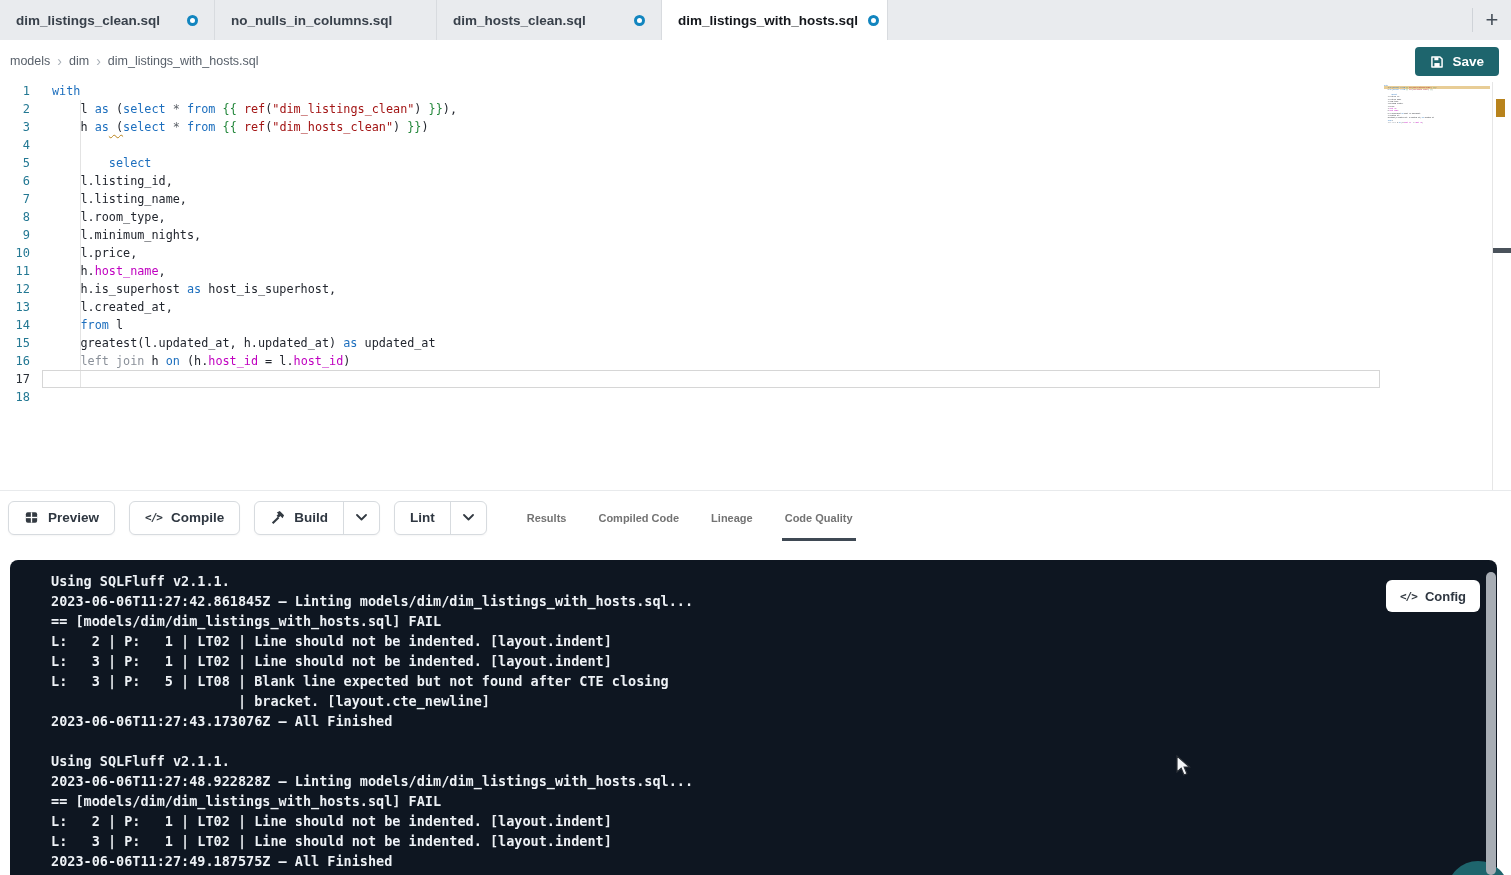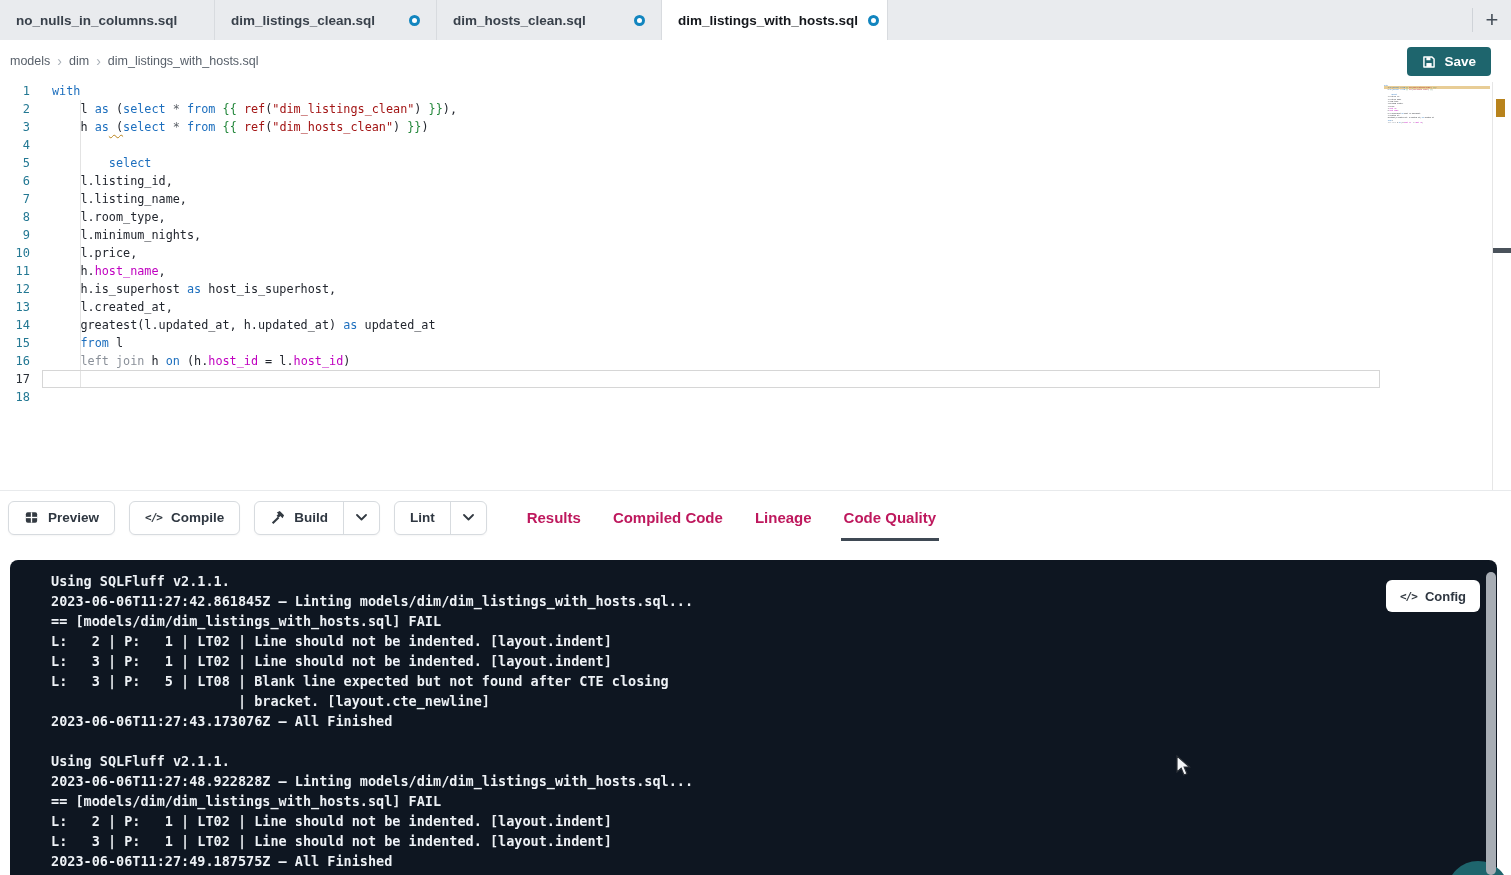--- a/index.html
+++ b/index.html
@@ -32,21 +32,21 @@
   #new-tab-btn {
     width:38px; display:flex; align-items:center; justify-content:center;
     font-size:22px; font-weight:400; color:#454e59; cursor:pointer;
   }
   
   #crumbbar { position:absolute; top:40px; left:0; right:0; height:42px; background:#fff; }
   #breadcrumb { position:absolute; left:10px; top:0; height:42px; display:flex; align-items:center; font-size:12.5px; color:#59616b; }
   .crumb { cursor:pointer; }
   .crumb-sep { color:#a9b0b8; margin:0 7px; font-size:14px; }
   #save-btn {
-    position:absolute; right:20px; top:7px; height:29px; padding:0 15px;
+    position:absolute; right:12px; top:7px; height:29px; padding:0 15px;
     background:var(--accent-teal,#1e656d); color:#fff; border-radius:4px;
     display:flex; align-items:center; gap:8px; font-size:13.5px; font-weight:600; cursor:pointer;
   }
   
   #editor { position:absolute; top:82px; left:0; right:0; height:420px; background:#fff; }
   #gutter { position:absolute; left:0; top:0; width:40px; }
   .lnum {
     height:18px; line-height:18px; text-align:right; padding-right:10px;
     font-family:"DejaVu Sans Mono", monospace; font-size:12px; color:var(--line-number-teal,#237893);
   }
@@ -88,21 +88,21 @@
     display:flex; align-items:center; font-size:13.5px; font-weight:600; color:#2f3741;
     box-shadow:0 1px 2px rgba(0,0,0,.04); cursor:pointer; margin-left:14px;
   }
   .btn:first-child{ margin-left:0; }
   .btn .seg { display:flex; align-items:center; gap:9px; padding:0 15px; height:100%; }
   .btn .chev-seg { display:flex; align-items:center; justify-content:center; width:36px; height:100%; border-left:1px solid #d7dbdf; }
   .codeglyph { font-family:"DejaVu Sans Mono", monospace; font-size:11px; font-weight:700; color:#333a42; letter-spacing:-1px; }
   #panel-tabs { display:flex; align-items:center; height:100%; margin-left:40px; }
   .ptab {
     position:relative; height:100%; display:flex; align-items:center;
-    font-size:15px; font-weight:600; color:#be185d; margin-left:32px; cursor:pointer;
+    font-size:11px; font-weight:600; color:#737373; margin-left:32px; cursor:pointer;
   }
   .ptab:first-child{ margin-left:0; }
   .ptab.active::after {
     content:""; position:absolute; left:-3px; right:-3px; bottom:3px; height:3px; background:#3f4954;
   }
   
   #terminal {
     position:absolute; left:10px; top:560px; width:1487px; height:330px;
     background:var(--terminal-bg,#0e1621); border-radius:8px; padding:11px 30px 0 17px;
   }
@@ -123,25 +123,25 @@
   #mouse-cursor { position:absolute; left:1176px; top:755px; z-index:50; pointer-events:none; }
 </style>
 </head>
 <body>
 
 <div id="page">
 
   <div id="tabbar">
     <div id="tab-list" style="display:flex;">
         <div class="tab">
-          <span class="tab-label">no_nulls_in_columns.sql</span>
+          <span class="tab-label">dim_listings_clean.sql</span>
+          <span class="dot"></span>
         </div>
         <div class="tab">
-          <span class="tab-label">dim_listings_clean.sql</span>
-          <span class="dot"></span>
+          <span class="tab-label">no_nulls_in_columns.sql</span>
         </div>
         <div class="tab">
           <span class="tab-label">dim_hosts_clean.sql</span>
           <span class="dot"></span>
         </div>
         <div class="tab active">
           <span class="tab-label">dim_listings_with_hosts.sql</span>
           <span class="dot"></span>
         </div>
       </div>
@@ -202,22 +202,22 @@
         <div class="crow"></div>
         <div class="crow"><span class="tk-pl">        </span><span class="tk-kw">select</span></div>
         <div class="crow"><span class="tk-pl">    l.listing_id,</span></div>
         <div class="crow"><span class="tk-pl">    l.listing_name,</span></div>
         <div class="crow"><span class="tk-pl">    l.room_type,</span></div>
         <div class="crow"><span class="tk-pl">    l.minimum_nights,</span></div>
         <div class="crow"><span class="tk-pl">    l.price,</span></div>
         <div class="crow"><span class="tk-pl">    h.</span><span class="tk-col">host_name</span><span class="tk-pl">,</span></div>
         <div class="crow"><span class="tk-pl">    h.is_superhost </span><span class="tk-kw">as</span><span class="tk-pl"> host_is_superhost,</span></div>
         <div class="crow"><span class="tk-pl">    l.created_at,</span></div>
+        <div class="crow"><span class="tk-pl">    </span><span class="tk-kw">from</span><span class="tk-pl"> l</span></div>
         <div class="crow"><span class="tk-pl">    greatest(l.updated_at, h.updated_at) </span><span class="tk-kw">as</span><span class="tk-pl"> updated_at</span></div>
-        <div class="crow"><span class="tk-pl">    </span><span class="tk-kw">from</span><span class="tk-pl"> l</span></div>
         <div class="crow"><span class="tk-pl">    </span><span class="tk-gy">left join</span><span class="tk-pl"> h </span><span class="tk-kw">on</span><span class="tk-pl"> (h.</span><span class="tk-col">host_id</span><span class="tk-pl"> = l.</span><span class="tk-col">host_id</span><span class="tk-pl">)</span></div>
         <div class="crow"></div>
       </div>
     <div id="minimap-band"></div>
     <div id="minimap">
       <div id="minimap-content"><div class="crow"><span class="tk-kw">with</span></div><div class="crow"><span class="tk-pl">    l </span><span class="tk-kw">as</span><span class="tk-pl"> (</span><span class="tk-kw">select</span><span class="tk-pl"> </span><span class="tk-op">*</span><span class="tk-pl"> </span><span class="tk-kw">from</span><span class="tk-pl"> </span><span class="tk-jin">{{</span><span class="tk-pl"> </span><span class="tk-fn">ref</span><span class="tk-pl">(</span><span class="tk-str">"dim_listings_clean"</span><span class="tk-pl">) </span><span class="tk-jin">}}</span><span class="tk-pl">),</span></div><div class="crow"><span class="tk-pl">    h </span><span class="tk-kw">as</span><span class="tk-warn"> (</span><span class="tk-kw">select</span><span class="tk-pl"> </span><span class="tk-op">*</span><span class="tk-pl"> </span><span class="tk-kw">from</span><span class="tk-pl"> </span><span class="tk-jin">{{</span><span class="tk-pl"> </span><span class="tk-fn">ref</span><span class="tk-pl">(</span><span class="tk-str">"dim_hosts_clean"</span><span class="tk-pl">) </span><span class="tk-jin">}}</span><span class="tk-pl">)</span></div><div class="crow"></div><div class="crow"><span class="tk-pl">        </span><span class="tk-kw">select</span></div><div class="crow"><span class="tk-pl">    l.listing_id,</span></div><div class="crow"><span class="tk-pl">    l.listing_name,</span></div><div class="crow"><span class="tk-pl">    l.room_type,</span></div><div class="crow"><span class="tk-pl">    l.minimum_nights,</span></div><div class="crow"><span class="tk-pl">    l.price,</span></div><div class="crow"><span class="tk-pl">    l.</span><span class="tk-col">host_id</span><span class="tk-pl">,</span></div><div class="crow"><span class="tk-pl">    h.</span><span class="tk-col">host_name</span><span class="tk-pl">,</span></div><div class="crow"><span class="tk-pl">    h.is_superhost </span><span class="tk-kw">as</span><span class="tk-pl"> host_is_superhost,</span></div><div class="crow"><span class="tk-pl">    l.created_at,</span></div><div class="crow"><span class="tk-pl">    greatest(l.updated_at, h.updated_at) </span><span class="tk-kw">as</span><span class="tk-pl"> updated_at</span></div><div class="crow"><span class="tk-pl">    </span><span class="tk-kw">from</span><span class="tk-pl"> l</span></div><div class="crow"><span class="tk-pl">    </span><span class="tk-gy">left join</span><span class="tk-pl"> h </span><span class="tk-kw">on</span><span class="tk-pl"> (h.</span><span class="tk-col">host_id</span><span class="tk-pl"> = l.</span><span class="tk-col">host_id</span><span class="tk-pl">)</span></div><div class="crow"></div></div>
     </div>
     <div id="ruler-divider"></div>
     <div id="ruler-warn-marker"></div>
     <div id="ruler-cursor-marker"></div>

